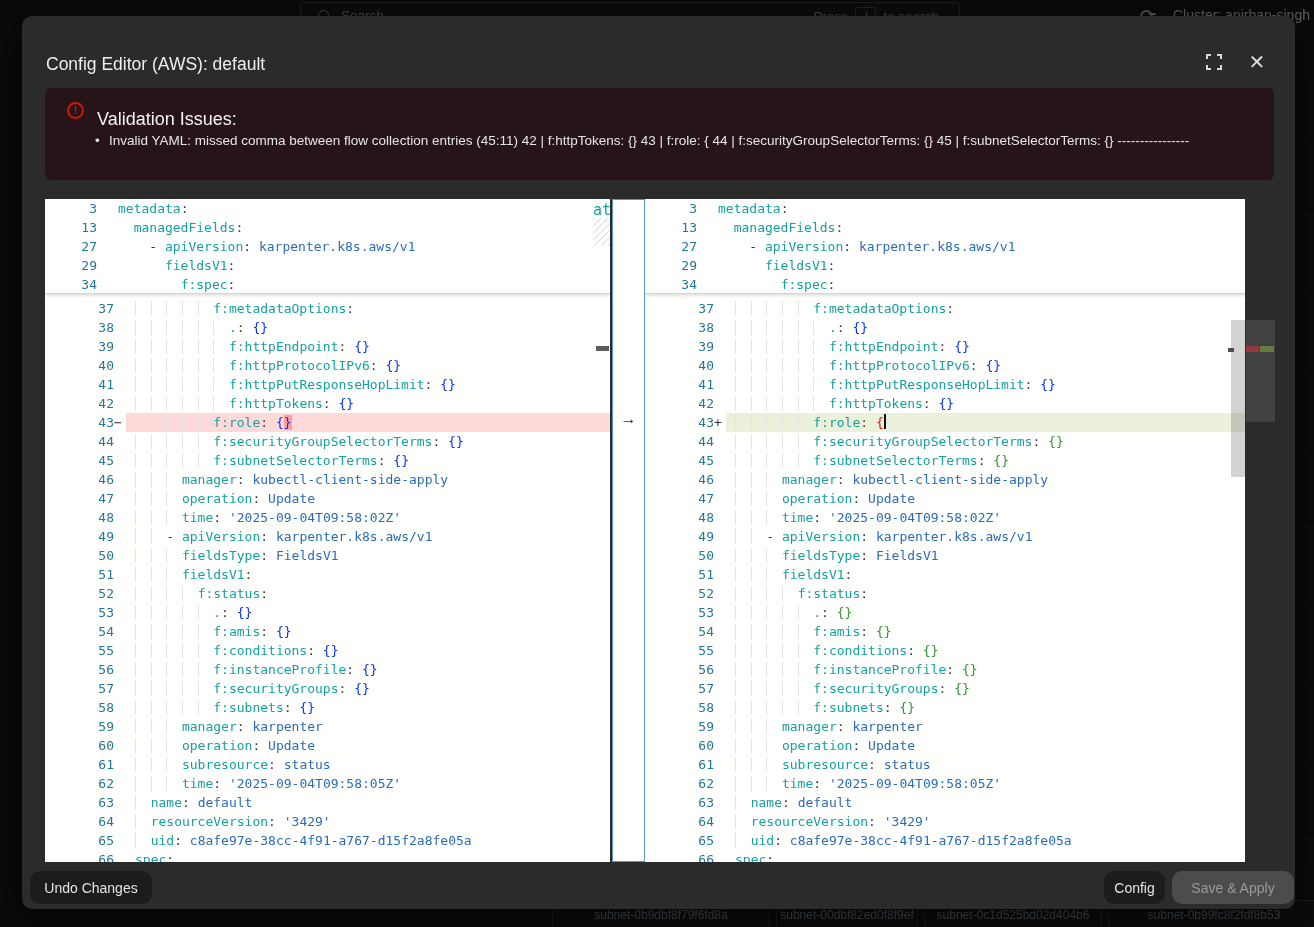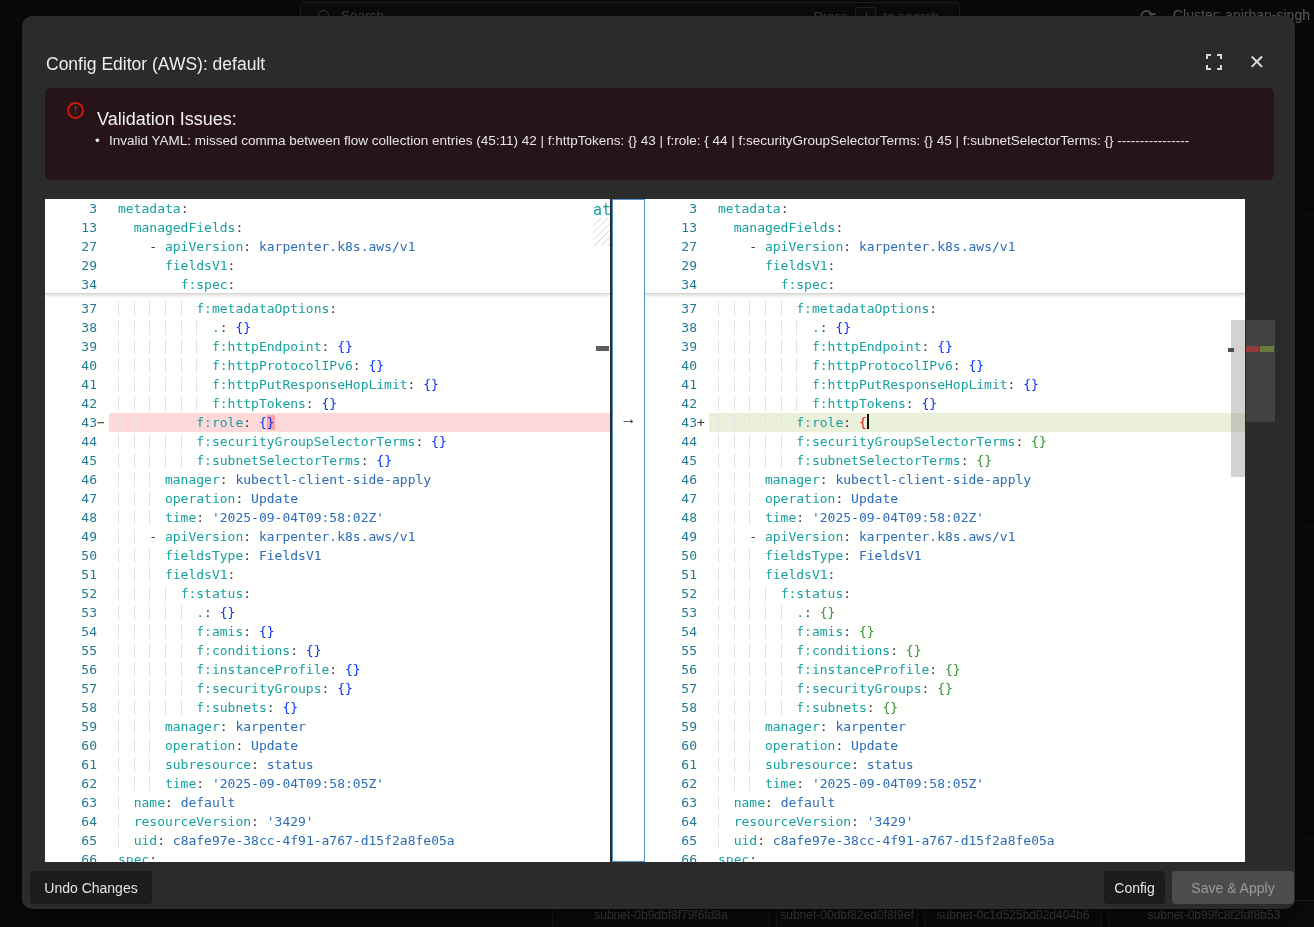--- a/index.html
+++ b/index.html
@@ -64,21 +64,21 @@
   .pane { position:absolute; top:183px; height:663px; background:#fffffe; overflow:hidden; }
   #pane-left  { left:23px;  width:565px; }
   #pane-right { left:623px; width:600px; }
   .sash { position:absolute; left:590px; top:183px; width:33px; height:663px; background:#fff;
           border:1px solid #5a93cc; }
   .revert-arrow { position:absolute; left:0; top:210px; width:100%; text-align:center;
           font-size:16px; color:#2b2b2b; cursor:pointer; }
 
   .sticky { position:absolute; left:0; top:0; width:100%; height:95px; background:#fff;
             border-bottom:1px solid #d4d4d4; box-shadow:0 2px 3px rgba(0,0,0,.12); z-index:3; }
-  .rows { position:absolute; left:0; top:100px; width:100%; }
+  .rows { position:absolute; left:0; top:100px; width:100%;padding-left:17px; }
   .crow { display:flex; height:19px; font-family:"DejaVu Sans Mono","Liberation Mono",monospace;
           font-size:13px; line-height:19px; white-space:pre; }
   .ln { width:52px; text-align:right; color:#237893; flex:none; }
   .mk { width:12px; color:#333; flex:none; }
   .code { flex:1; overflow:hidden; padding-left:9px; }
   .crow.del .code { background:#ffd9d9; }
   .crow.add .code { background:#ebf0db; }
   .k { color:#16a0a0; }
   .v { color:#2b6cb8; }
   .pn { color:#3a3a3a; }
@@ -98,21 +98,21 @@
   .sb-right { position:absolute; left:586px; top:121px; width:14px; height:157px;
               background:rgba(118,118,118,.33); z-index:5; }
   .sb-dash-right { position:absolute; left:583px; top:149px; width:6px; height:4px; background:#4e4e4e; z-index:6; }
 
   .oruler { position:absolute; left:1224px; top:183px; width:30px; height:663px; }
   .oruler .vp { position:absolute; left:0; top:121px; width:29px; height:102px; background:rgba(255,255,255,.11); }
   .oruler .m-del { position:absolute; left:0; top:147px; width:13px; height:6px; background:#943a3c; }
   .oruler .m-add { position:absolute; left:14px; top:147px; width:14px; height:6px; background:#697a3e; }
 
   
-  .btn { position:absolute; top:855px; height:33px; border:none; border-radius:4px;
+  .btn { position:absolute; top:855px; height:33px; border:none; border-radius:10px;
          font-family:"Liberation Sans",sans-serif; font-size:14px; cursor:pointer; }
   .btn.dark { background:#1c1c1e; color:#e4e4e4; }
   #btn-undo  { left:8px;    width:122px; }
   #btn-close { left:1082px; width:61px; }
   #btn-save  { left:1150px; width:122px; background:#4c4c4c; color:#999; cursor:default; }
 </style>
 </head>
 <body>
 
 <div id="page">

